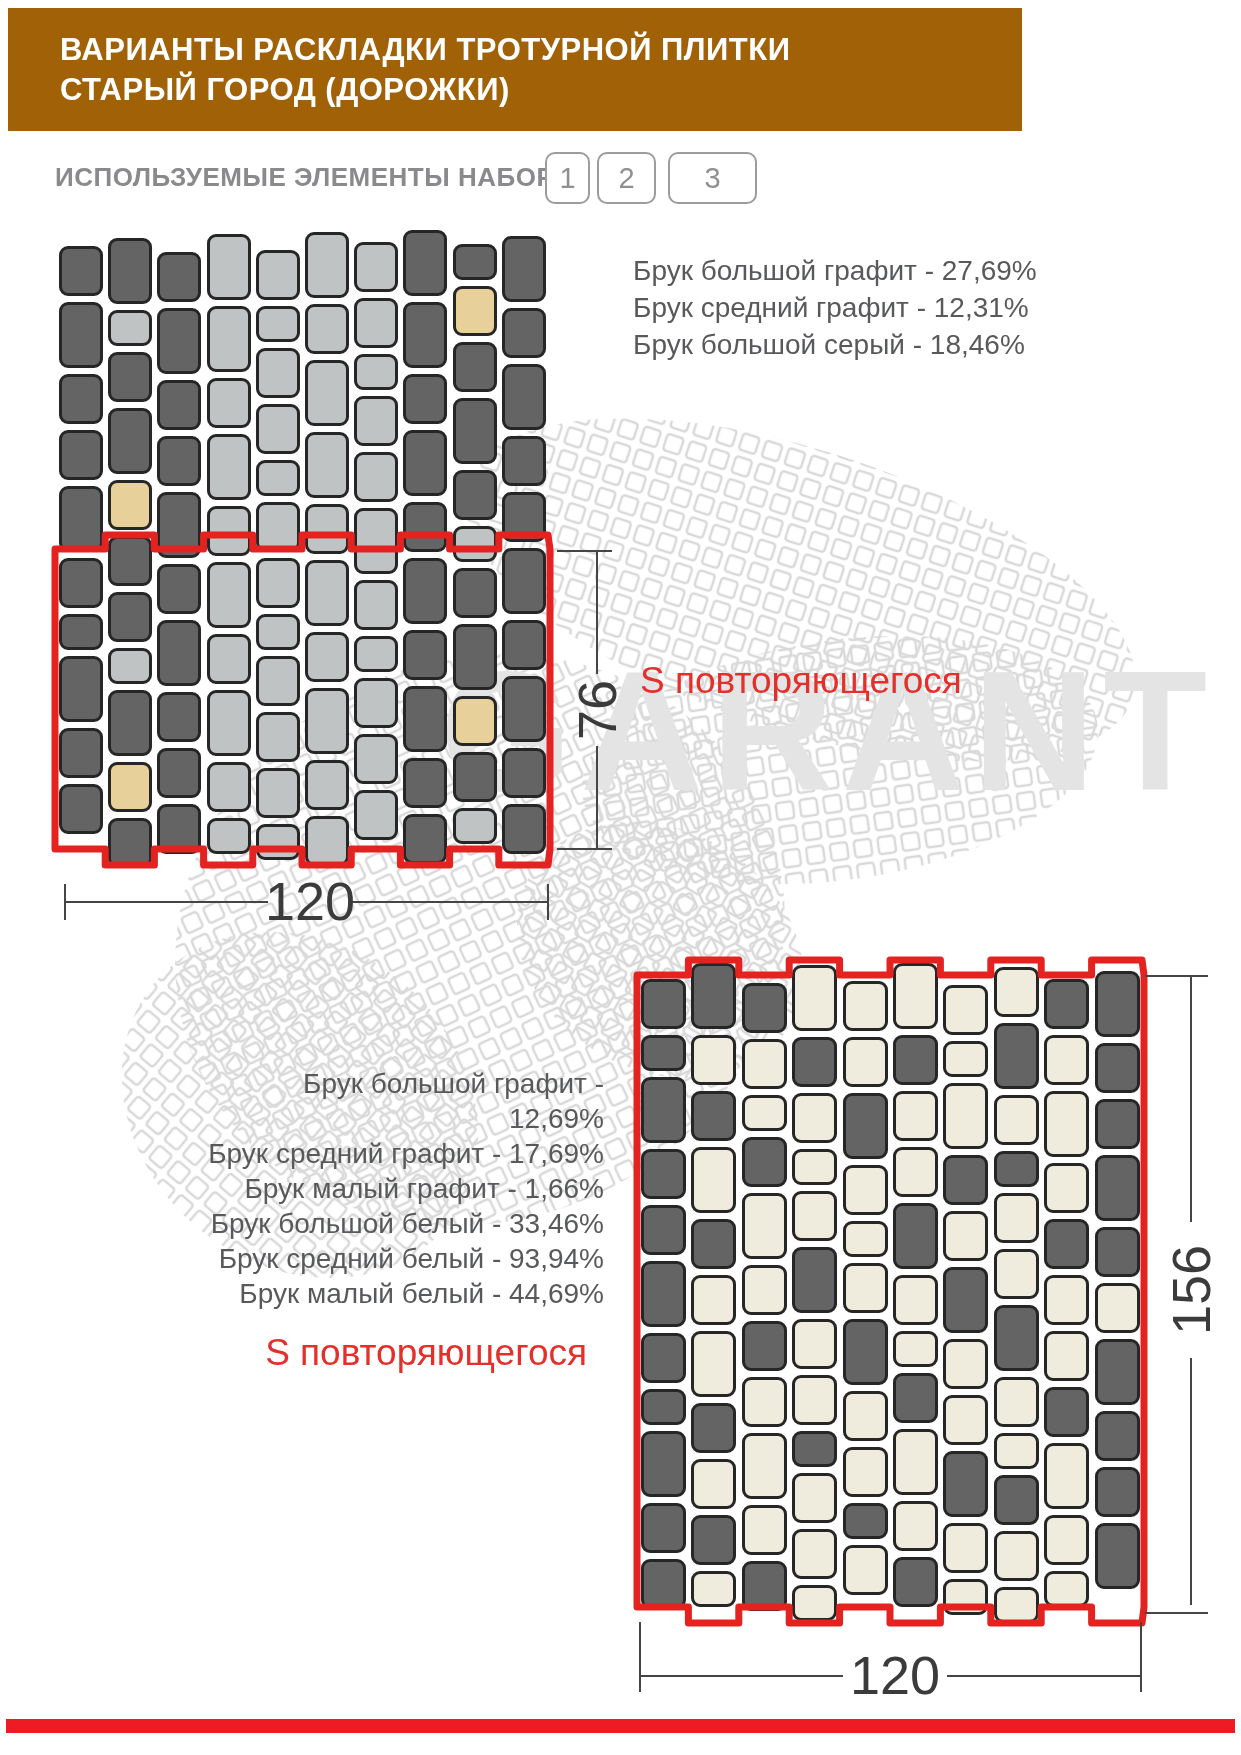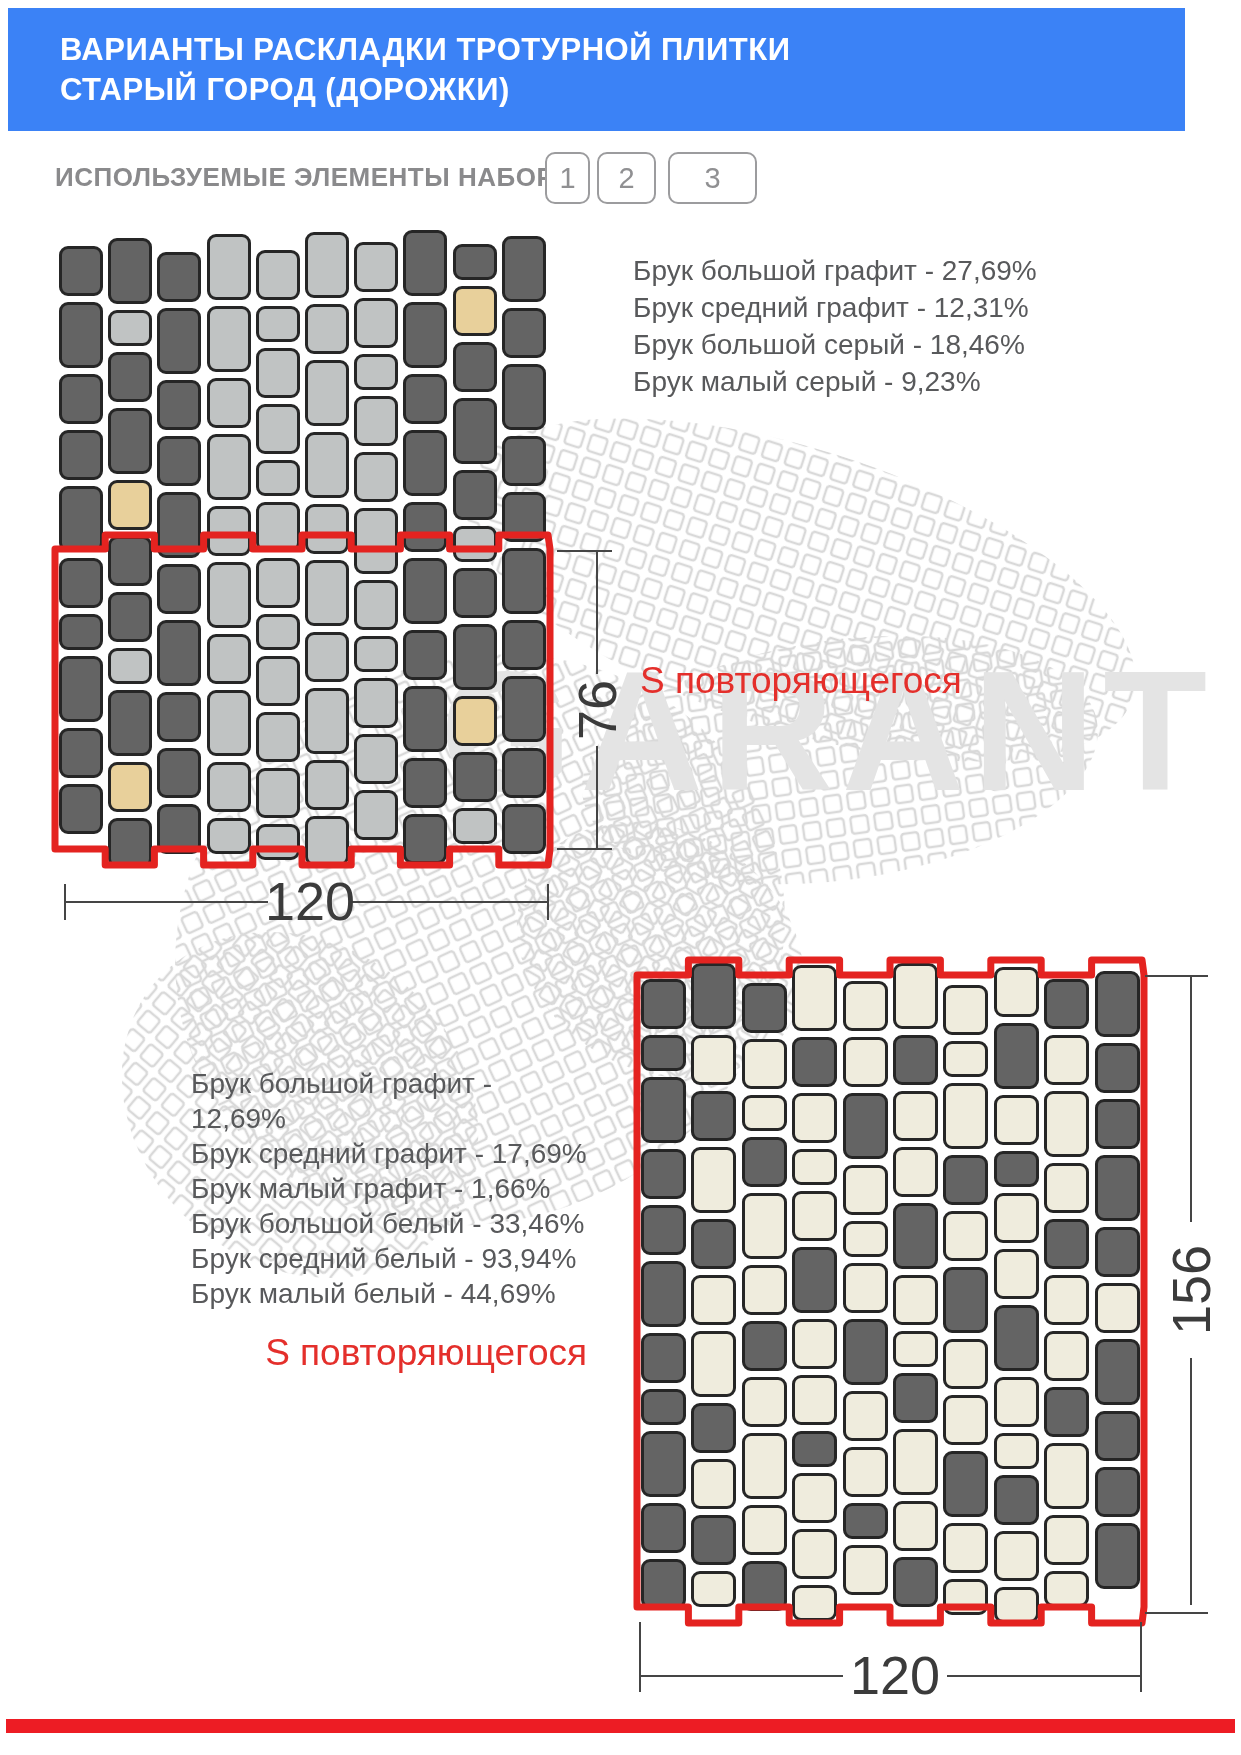--- a/index.html
+++ b/index.html
@@ -1,35 +1,35 @@
 <!DOCTYPE html>
 <html><head>
 <meta charset="utf-8">
 <style>
   html,body{margin:0;padding:0;background:#ffffff;}
   #stage{position:relative;width:1241px;height:1755px;background:#fff;overflow:hidden;
          font-family:"Liberation Sans", sans-serif;}
   
-  .header{position:absolute;left:8px;top:8px;width:1177px;height:123px;background:#3b82f6;z-index:5;}
+  .header{position:absolute;left:8px;top:8px;width:982px;height:123px;background:#a16207;z-index:5;padding-left:32px;}
   .header .t1,.header .t2{position:absolute;left:52px;color:#fff;font-weight:bold;
         font-size:31px;letter-spacing:.5px;white-space:nowrap;}
   .header .t1{top:24px;}
   .header .t2{top:64px;}
   .footer{position:absolute;left:6px;top:1719px;width:1229px;height:14px;background:#ED1C24;z-index:5;}
   
   .elements-label{position:absolute;left:55px;top:162px;font-size:26px;font-weight:bold;
         color:#8a8a8c;letter-spacing:.5px;white-space:nowrap;z-index:5;}
   .set-btn{position:absolute;top:152px;height:52px;border:2px solid #9c9c9e;border-radius:10px;
         background:#fff;color:#909092;font-size:29px;display:flex;align-items:center;justify-content:center;
         box-sizing:border-box;z-index:5;}
   #btn1{left:545px;width:45px;} #btn2{left:597px;width:59px;} #btn3{left:668px;width:89px;}
   
   .list{position:absolute;z-index:4;font-size:28px;color:#58595b;line-height:37px;}
   #list1{left:633px;top:252px;text-align:left;width:420px;}
-  #list2{left:191px;top:1066px;text-align:left;width:402px;line-height:35px;}
+  #list2{left:202px;top:1066px;text-align:right;width:402px;line-height:35px;}
   .red-note{position:absolute;z-index:4;font-size:37px;color:#e42f2b;line-height:42px;}
   #rednote1{left:640px;top:660px;text-align:left;width:420px;}
   #rednote2{left:180px;top:1333px;text-align:right;width:407px;line-height:39px;}
   
   .dim{position:absolute;background:#454545;z-index:4;}
   .dim-label{position:absolute;z-index:4;color:#3b3b3b;font-size:54px;white-space:nowrap;
         display:flex;align-items:center;justify-content:center;}
   .dim-label.rot{transform:rotate(-90deg);transform-origin:center center;}
   
   #wm{position:absolute;left:0;top:0;z-index:1;}
@@ -289,21 +289,20 @@
 
   <div class="elements-label">ИСПОЛЬЗУЕМЫЕ ЭЛЕМЕНТЫ НАБОРА</div>
   <div class="set-btn" id="btn1">1</div>
   <div class="set-btn" id="btn2">2</div>
   <div class="set-btn" id="btn3">3</div>
 
   <div class="list" id="list1">
     <div>Брук большой графит - 27,69%</div>
     <div>Брук средний графит - 12,31%</div>
     <div>Брук большой серый - 18,46%</div>
-    <div>Брук малый серый - 9,23%</div>
   </div>
 
   <div class="red-note" id="rednote1">
     <div>S повторяющегося</div>
   </div>
 
   <div class="list" id="list2">
     <div>Брук большой графит - 12,69%</div>
     <div>Брук средний графит - 17,69%</div>
     <div>Брук малый графит - 1,66%</div>

